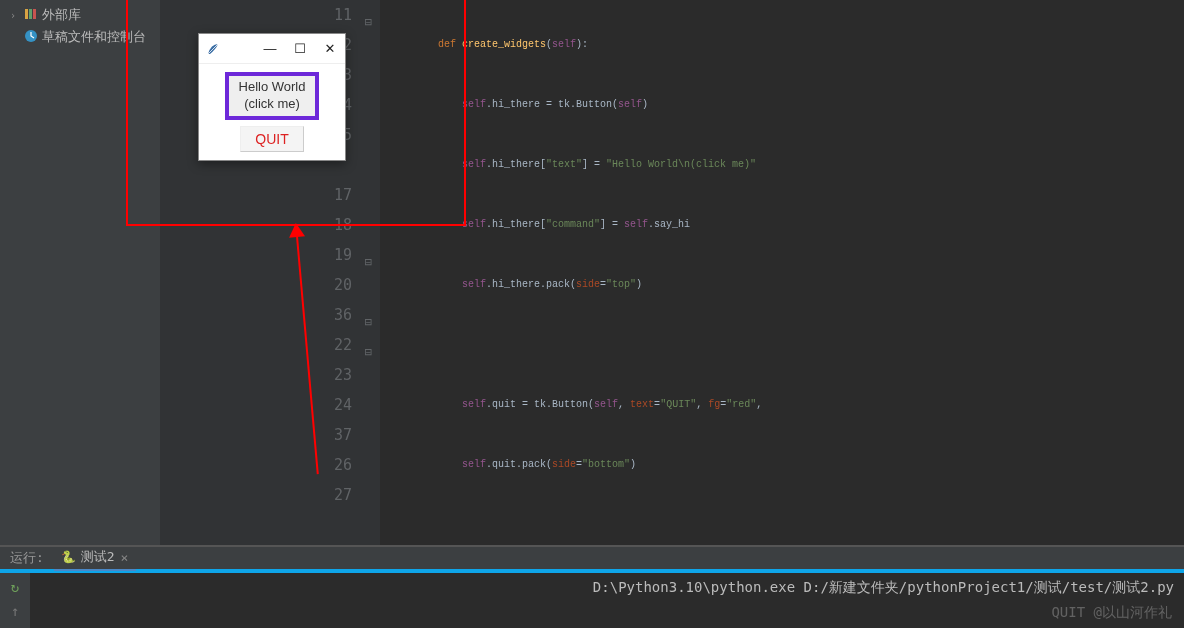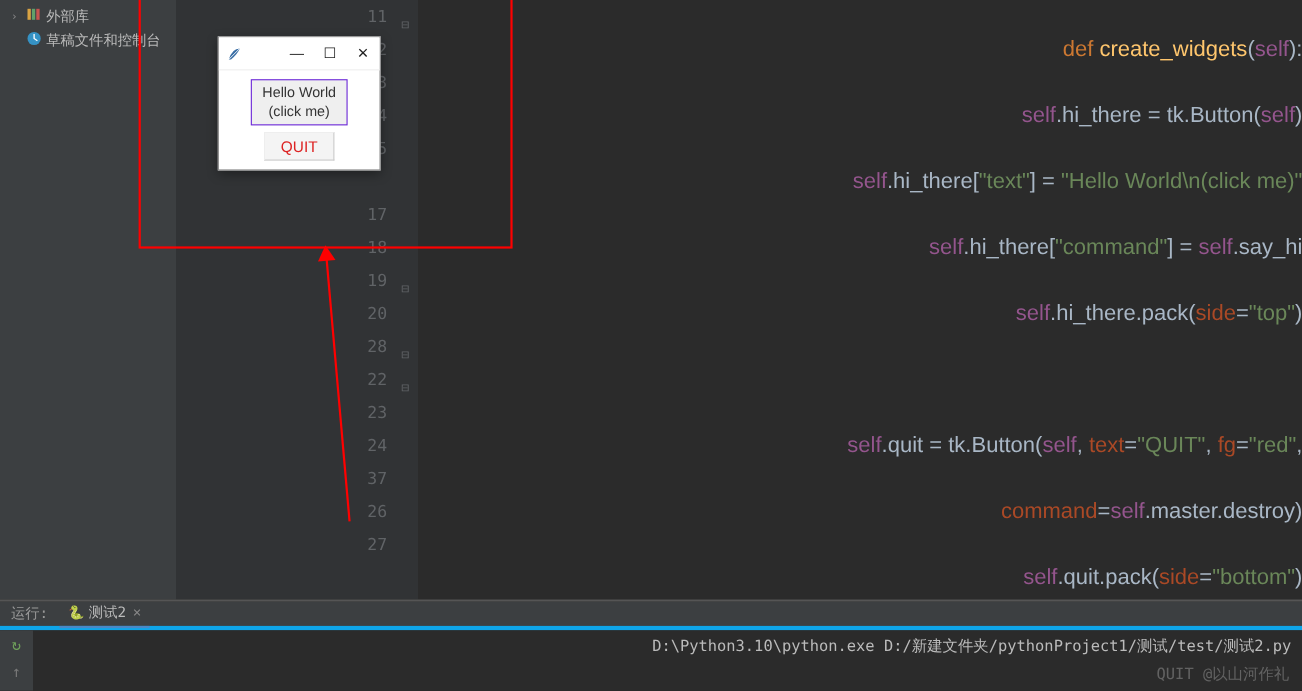--- a/index.html
+++ b/index.html
@@ -49,26 +49,25 @@
   font-size: 15px;
   color: #606366;
   line-height: 30px;
   padding-top: 0;
   position: relative;
 }
 .gutter .ln { height: 30px; position: relative; }
 .gutter .fold { position: absolute; right: -20px; top: 7px; color: #606366; font-size: 12px; }
 .code {
   flex: 1;
-  font-family: Liberation Sans, sans-serif;
-  font-size: 20px;
+  font-family: Liberation Mono, monospace;
+  font-size: 10px;
   line-height: 30px;
   white-space: pre;
   padding-left: 10px;
-  text-align: right;
 }
 .code .line { height: 30px; }
 .kw { color: #cc7832; }
 .fn { color: #ffc66d; }
 .self { color: #94558d; }
 .str { color: #6a8759; }
 .param { color: #aa4926; }
 .bottom-divider { position:absolute; left:0; right:0; top:545px; height:2px; background:#555; }
 .run-bar {
   position: absolute;
@@ -123,21 +122,21 @@
   height: 30px;
   display: flex;
   align-items: center;
   background: #fff;
   border-bottom: 1px solid #eee;
 }
 .tk-feather { width:16px; height:16px; margin:0 6px; }
 .tk-title-spacer { flex:1; }
 .tk-btn { width:30px; text-align:center; font-size:13px; color:#222; cursor:pointer; line-height:30px; }
 .tk-body { padding: 8px; display:flex; flex-direction:column; align-items:center; gap:6px; }
-.tk-hello { font-size:13px; color:#333; text-align:center; border:1px solid #6d28d9; background:#efefef; padding:3px 10px; cursor:pointer; line-height:1.3; }
+.tk-hello { font-size:13px; color:#333; text-align:center; border:4px solid #6d28d9; background:#efefef; padding:3px 10px; cursor:pointer; line-height:1.3; }
 .tk-quit { font-size:14px; color:#d22; border:1px solid #ccc; border-top-color:#eee; border-left-color:#eee; background:#f4f4f4; padding:4px 14px; cursor:pointer; }
 .red-box {
   position: absolute;
   left: 126px; top: -4px;
   width: 340px; height: 230px;
   border: 2px solid #ff0000;
   pointer-events: none;
 }
 .arrow {
   position: absolute;
@@ -194,37 +193,36 @@
     <div class="ln"><span>11</span><span class="fold">⊟</span></div>
     <div class="ln"><span>12</span></div>
     <div class="ln"><span>13</span></div>
     <div class="ln"><span>14</span></div>
     <div class="ln"><span>15</span></div>
     <div class="ln"><span></span></div>
     <div class="ln"><span>17</span></div>
     <div class="ln"><span>18</span></div>
     <div class="ln"><span>19</span><span class="fold">⊟</span></div>
     <div class="ln"><span>20</span></div>
-    <div class="ln"><span>28</span><span class="fold">⊟</span></div>
+    <div class="ln"><span>36</span><span class="fold">⊟</span></div>
     <div class="ln"><span>22</span><span class="fold">⊟</span></div>
     <div class="ln"><span>23</span></div>
     <div class="ln"><span>24</span></div>
     <div class="ln"><span>37</span></div>
     <div class="ln"><span>26</span></div>
     <div class="ln"><span>27</span></div>
   </div>
   <div class="code">
 <div class="line">    <span class="kw">def </span><span class="fn">create_widgets</span><span>(</span><span class="self">self</span><span>):</span></div>
 <div class="line">        <span class="self">self</span><span>.hi_there = tk.Button(</span><span class="self">self</span><span>)</span></div>
 <div class="line">        <span class="self">self</span><span>.hi_there[</span><span class="str">"text"</span><span>] = </span><span class="str">"Hello World\n(click me)"</span></div>
 <div class="line">        <span class="self">self</span><span>.hi_there[</span><span class="str">"command"</span><span>] = </span><span class="self">self</span><span>.say_hi</span></div>
 <div class="line">        <span class="self">self</span><span>.hi_there.pack(</span><span class="param">side</span><span>=</span><span class="str">"top"</span><span>)</span></div>
 <div class="line"></div>
 <div class="line">        <span class="self">self</span><span>.quit = tk.Button(</span><span class="self">self</span><span>, </span><span class="param">text</span><span>=</span><span class="str">"QUIT"</span><span>, </span><span class="param">fg</span><span>=</span><span class="str">"red"</span><span>,</span></div>
-<div class="line">                              <span class="param">command</span><span>=</span><span class="self">self</span><span>.master.destroy)</span></div>
 <div class="line">        <span class="self">self</span><span>.quit.pack(</span><span class="param">side</span><span>=</span><span class="str">"bottom"</span><span>)</span></div>
 <div class="line"></div>
 
 
 
 
 
 
 
   </div>

